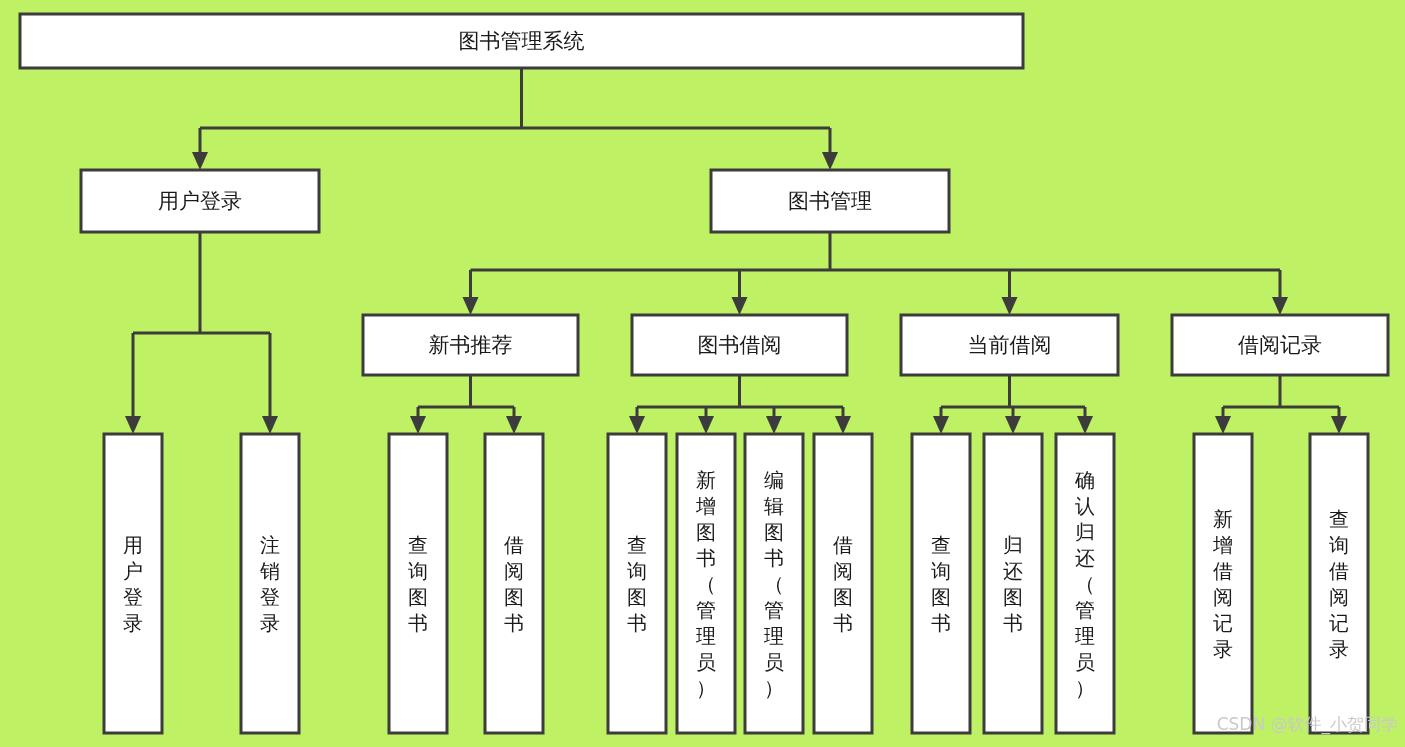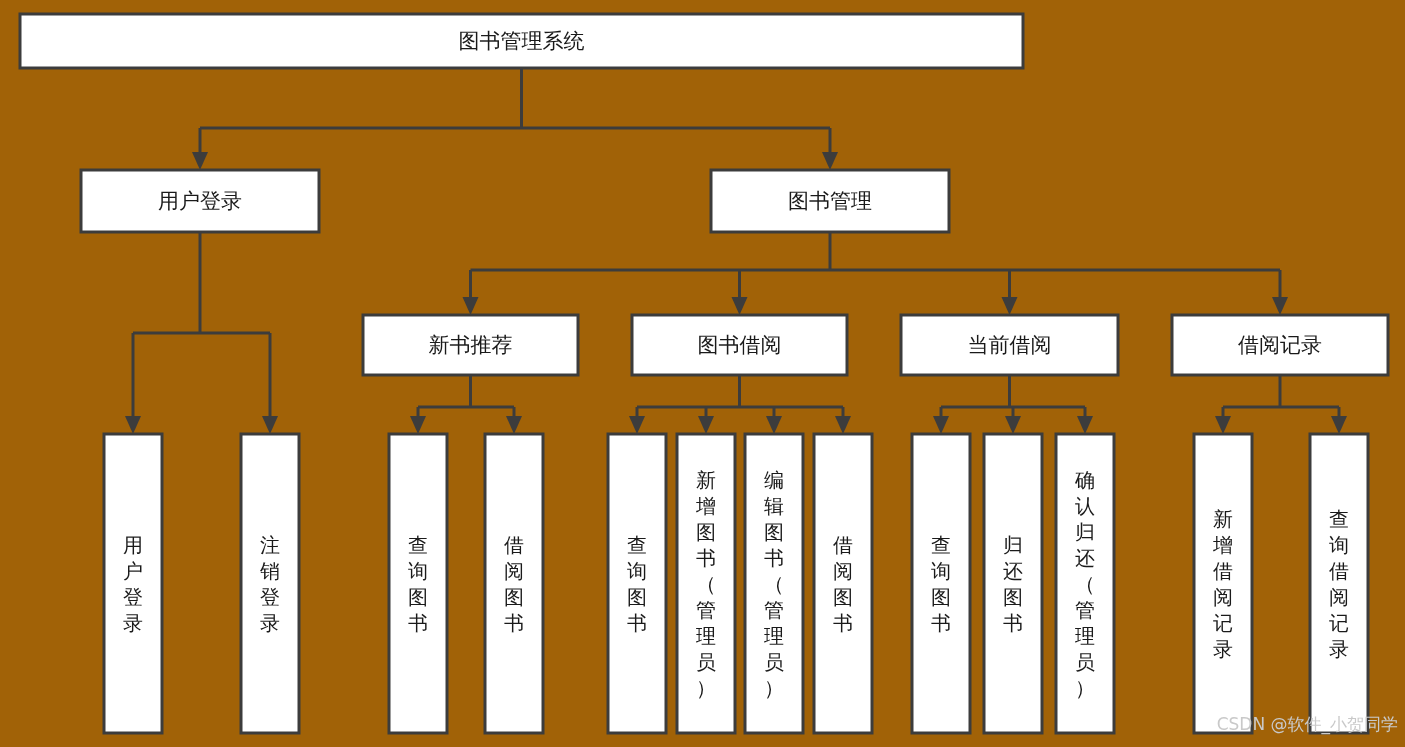--- a/index.html
+++ b/index.html
@@ -11,21 +11,21 @@
   body {
     width: 1405px;
     height: 747px;
     overflow: hidden;
     font-family: "DejaVu Sans", "Liberation Sans", sans-serif;
   }
   #diagram-root {
     position: relative;
     width: 1405px;
     height: 747px;
-    background: #a16207;
+    background: #bef264;
   }
   svg.diagram-canvas {
     display: block;
     width: 1405px;
     height: 747px;
   }
   .node-box {
     fill: #ffffff;
     stroke: #3c3c3c;
     stroke-width: 3;

